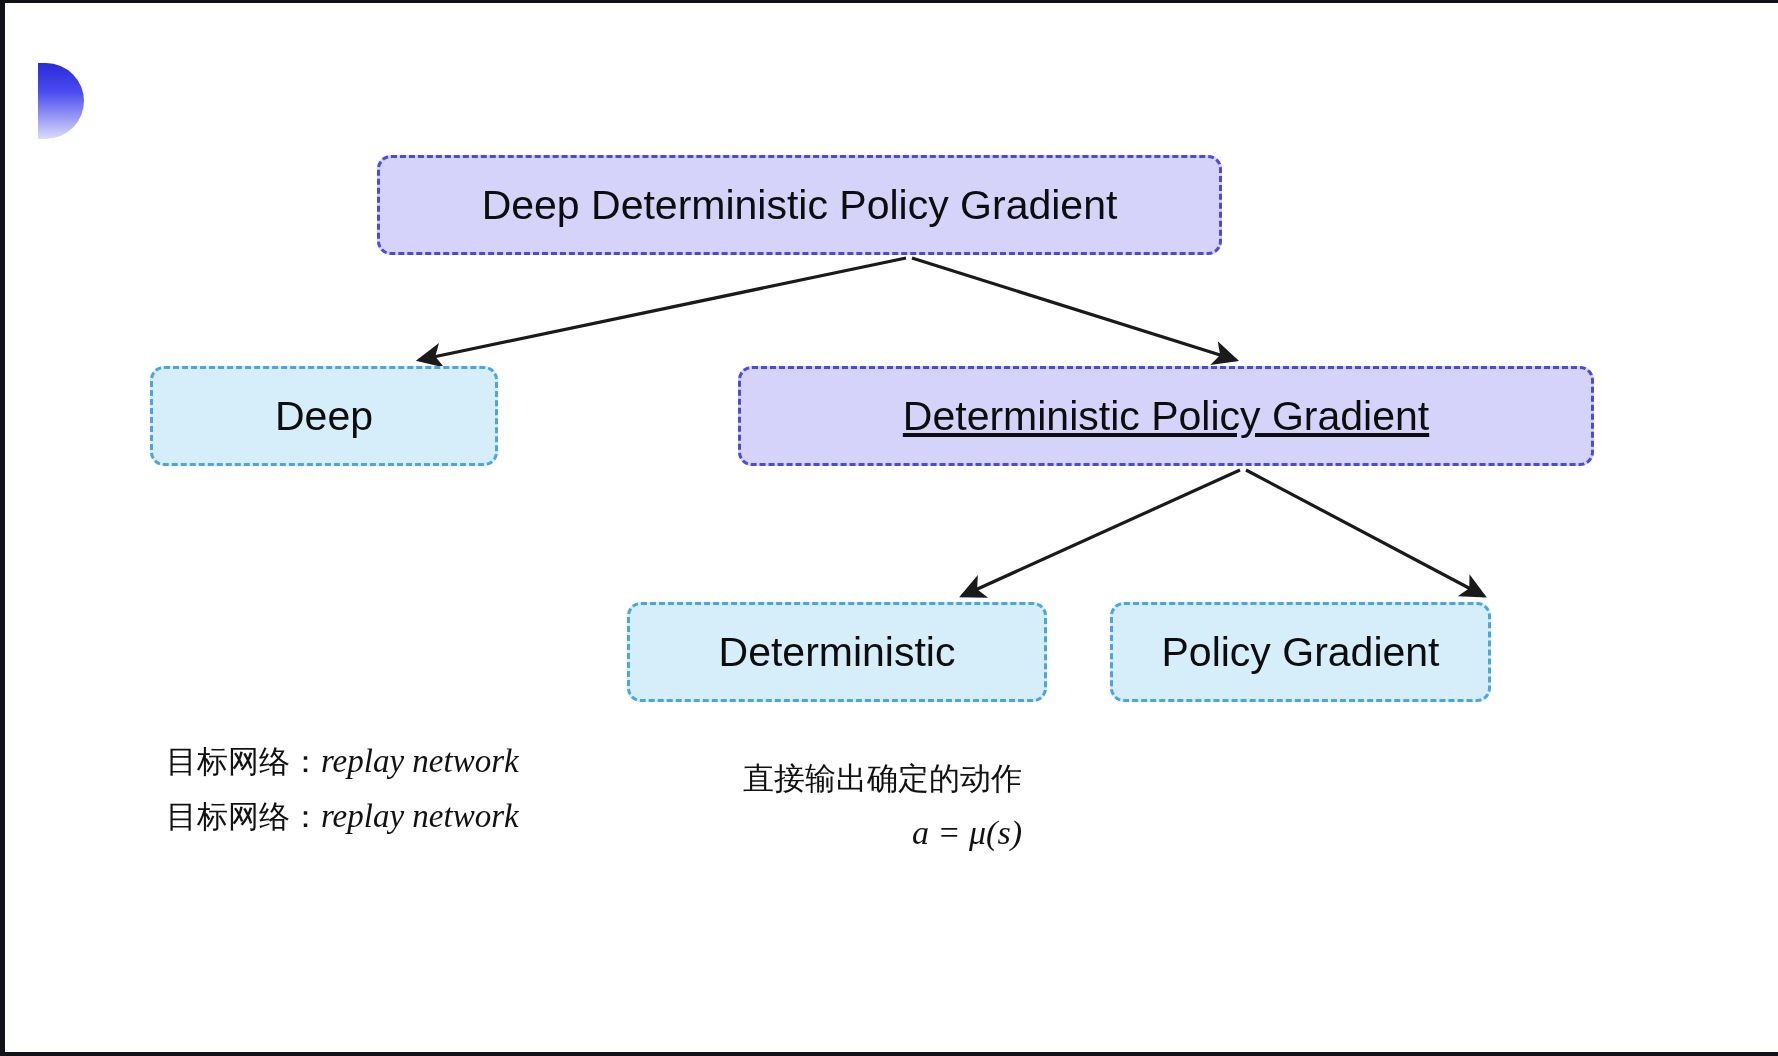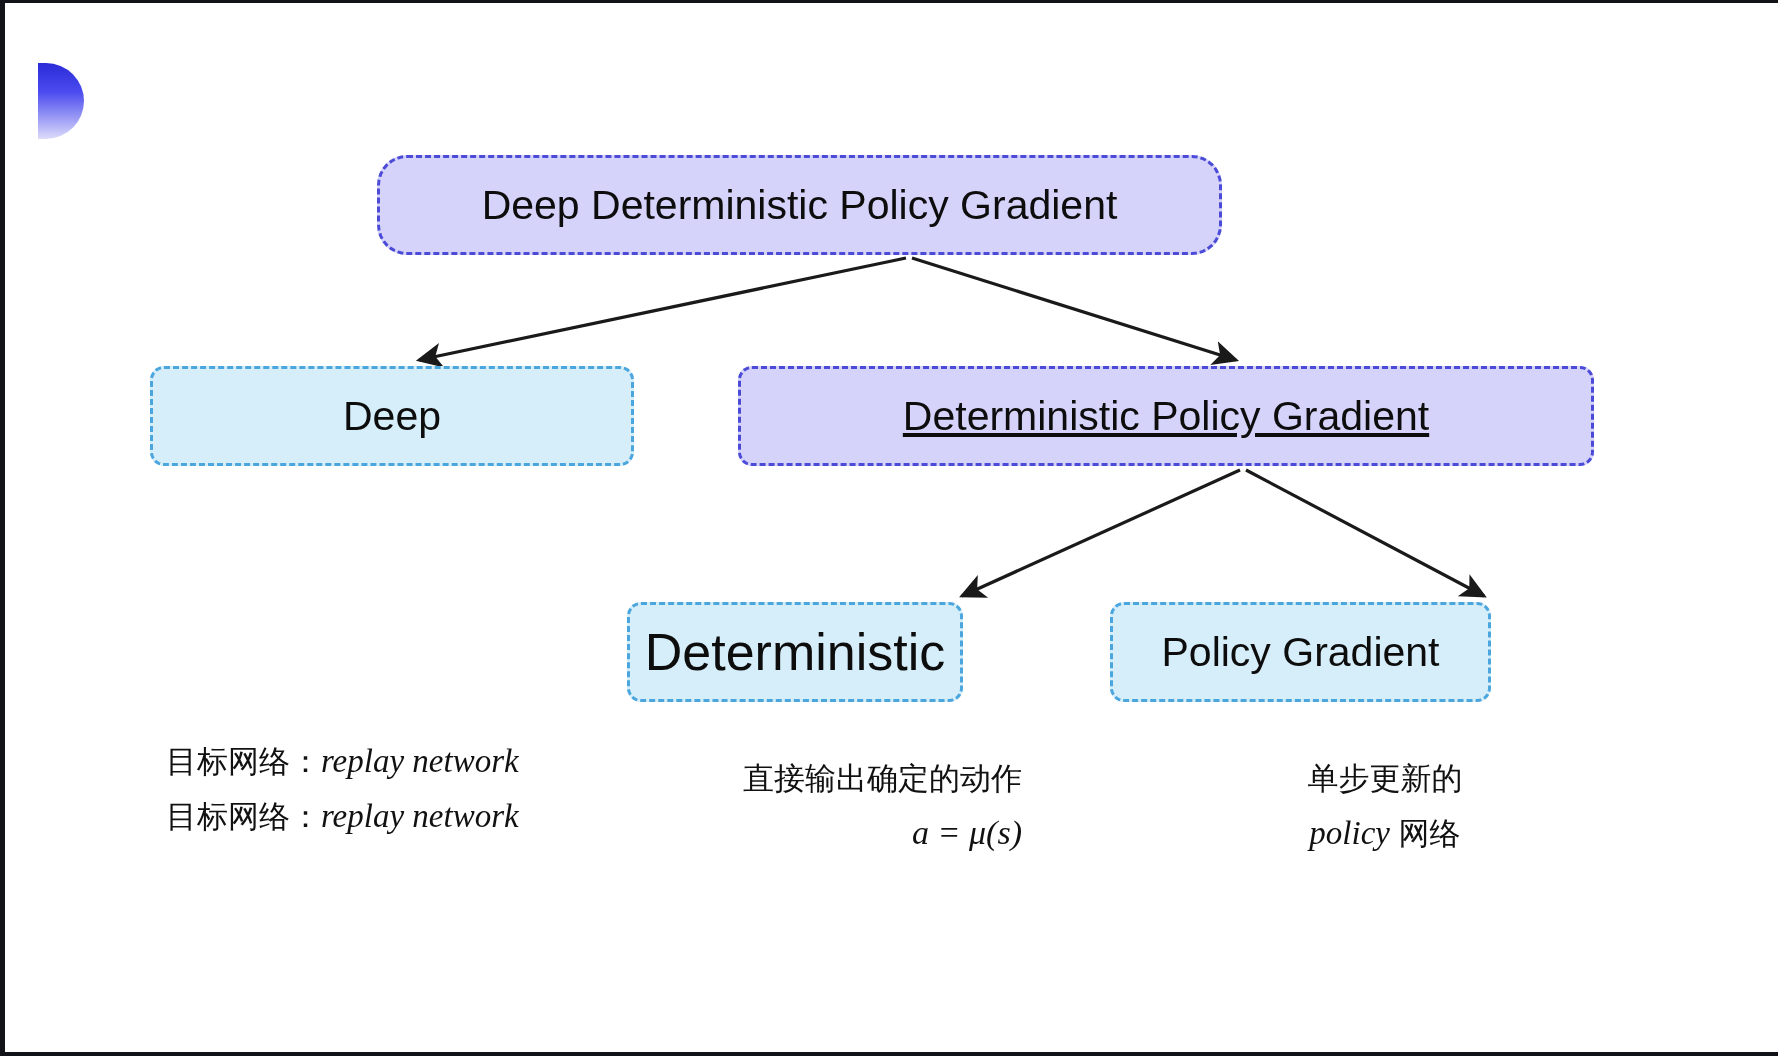--- a/index.html
+++ b/index.html
@@ -72,24 +72,24 @@
   }
   .node.purple {
     background: #d5d3fa;
     border: 3px dashed #4b4bd8;
   }
   .node.blue {
     background: #d6eefa;
     border: 3px dashed #4aa6dd;
   }
 
-  #node-root   { left: 377px;  top: 155px; width: 845px; height: 100px; font-size: 41px; border-radius: 30px; }
-  #node-deep   { left: 150px;  top: 366px; width: 484px; height: 100px; font-size: 41px; }
+  #node-root   { left: 377px;  top: 155px; width: 845px; height: 100px; font-size: 41px; }
+  #node-deep   { left: 150px;  top: 366px; width: 348px; height: 100px; font-size: 41px; }
   #node-dpg    { left: 738px;  top: 366px; width: 856px; height: 100px; font-size: 41px; text-decoration: underline; }
-  #node-det    { left: 627px;  top: 602px; width: 336px; height: 100px; font-size: 52px; }
+  #node-det    { left: 627px;  top: 602px; width: 420px; height: 100px; font-size: 41px; }
   #node-pg     { left: 1110px; top: 602px; width: 381px; height: 100px; font-size: 41px; }
 
   
   #arrows {
     position: absolute;
     left: 0; top: 0;
     width: 1778px; height: 1056px;
     pointer-events: none;
   }
 
@@ -162,18 +162,14 @@
   <div id="annot-deep" class="annot">
     <div class="row2"><span>目标网络：</span><span class="mono-italic">replay network</span></div>
     <div class="row3"><span>目标网络：</span><span class="mono-italic">replay network</span></div>
   </div>
 
   <div id="annot-det" class="annot center">
     <div>直接输出确定的动作</div>
     <div class="formula">a = μ(s)</div>
   </div>
 
-  <div id="annot-pg" class="annot center">
-    <div>单步更新的</div>
-    <div><span class="mono-italic">policy</span><span> 网络</span></div>
-  </div>
 
 </div>
 
 </body></html>

